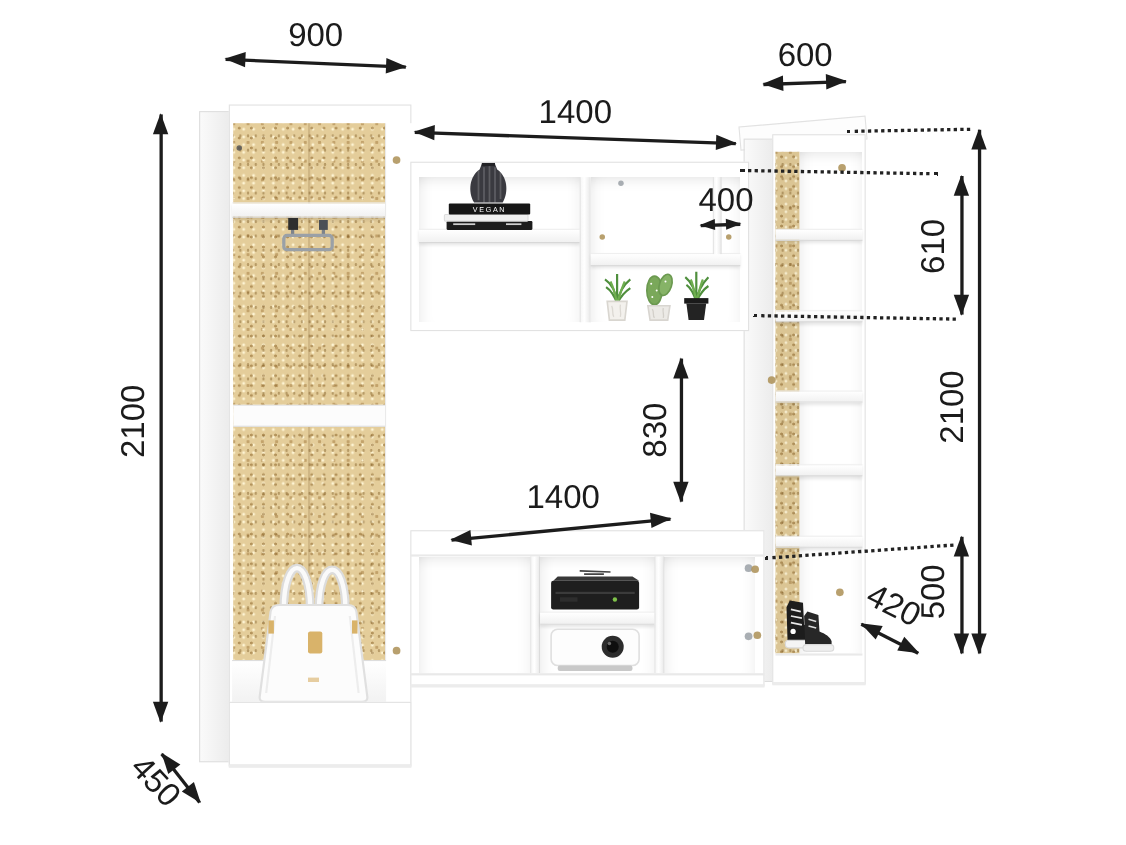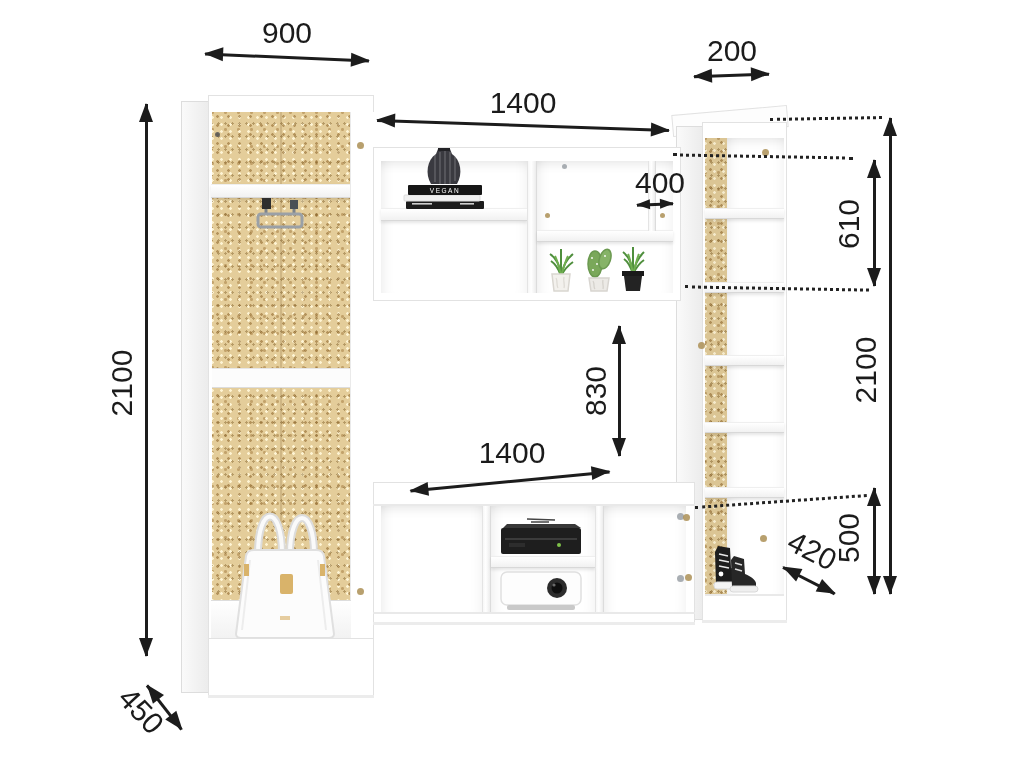--- a/index.html
+++ b/index.html
@@ -199,21 +199,21 @@
     <span class="ah w"></span>
     <span class="ah e"></span>
   </div>
 
   <div class="dlabel" style="left:443px;top:86px;width:160px;">1400</div>
   <div class="arr-h" style="left:377px;top:124px;width:292px;transform:rotate(2deg);">
     <span class="ah w"></span>
     <span class="ah e"></span>
   </div>
 
-  <div class="dlabel" style="left:692px;top:34px;width:80px;">200</div>
+  <div class="dlabel" style="left:692px;top:34px;width:80px;">600</div>
   <div class="arr-h" style="left:694px;top:74px;width:75px;transform:rotate(-2deg);">
     <span class="ah w"></span>
     <span class="ah e"></span>
   </div>
 
   <div class="dlabel" style="left:628px;top:166px;width:64px;">400</div>
   <div class="arr-h small" style="left:637px;top:203px;width:36px;transform:rotate(-2deg);">
     <span class="ah w"></span>
     <span class="ah e"></span>
   </div>

